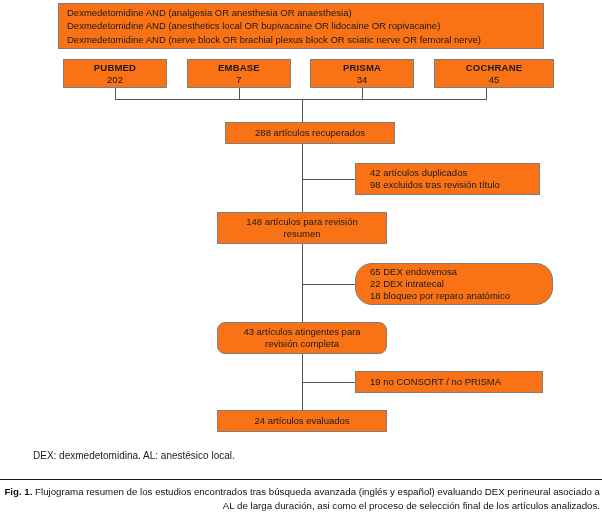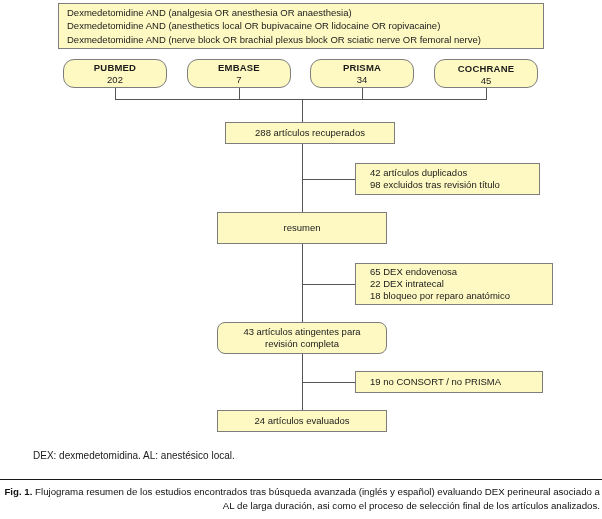--- a/index.html
+++ b/index.html
@@ -14,21 +14,21 @@
     font-family: "Liberation Sans", sans-serif;
     color: #1a1a1a;
     overflow: hidden;
   }
 
   
   .box {
     position: absolute;
     box-sizing: border-box;
     border: 1px solid #7d7d7d;
-    background: #fef9c3;
+    background: #f97316;
     display: flex;
     flex-direction: column;
     align-items: center;
     justify-content: center;
     font-size: 9.5px;
     line-height: 12px;
     color: #1a1a1a;
     z-index: 2;
   }
   .box .line { white-space: nowrap; }
@@ -47,54 +47,53 @@
     justify-content: center;
     padding-left: 8px;
     line-height: 13.5px;
   }
 
   
   .db-box {
     top: 59px;
     height: 29px;
     font-weight: normal;
-    border-radius: 11px;
   }
   .db-box .db-name {
     font-weight: bold;
     font-size: 9.5px;
     letter-spacing: 0.2px;
   }
   .db-box .db-count { font-size: 9.5px; }
 
   #db-pubmed    { left: 63px;  width: 104px; }
   #db-embase    { left: 187px; width: 104px; }
   #db-lilacs    { left: 310px; width: 104px; }
-  #db-cochrane  { left: 434px; width: 104px; justify-content: flex-end; }
+  #db-cochrane  { left: 434px; width: 120px; }
 
   
   #box-retrieved {
     left: 217px; top: 122px; width: 170px; height: 22px; margin-left: 8px;
   }
   #box-abstract-review {
     left: 217px; top: 212px; width: 170px; height: 32px;
   }
   #box-full-review {
     left: 217px; top: 322px; width: 170px; height: 32px; border-radius: 8px;
   }
   #box-evaluated {
     left: 217px; top: 410px; width: 170px; height: 22px;
   }
 
   
   #box-excl-1 {
     left: 355px; top: 163px; width: 185px; height: 32px;
   }
   #box-excl-2 {
-    left: 355px; top: 263px; width: 198px; height: 42px;
+    left: 355px; top: 263px; width: 198px; height: 42px; border-radius: 17px;
   }
   #box-excl-3 {
     left: 355px; top: 371px; width: 188px; height: 22px; text-align: right;
   }
 
   
   .line-v, .line-h {
     position: absolute;
     background: #555555;
     z-index: 1;
@@ -174,20 +173,21 @@
 
 <div class="line-h" style="left:302px; top:179px; width:53px;"></div>
 <div class="line-h" style="left:302px; top:284px; width:53px;"></div>
 <div class="line-h" style="left:302px; top:382px; width:53px;"></div>
 
 <div class="box" id="box-retrieved">
   <div class="line">288 artículos recuperados</div>
 </div>
 
 <div class="box" id="box-abstract-review">
+  <div class="line">148 artículos para revisión</div>
   <div class="line">resumen</div>
 </div>
 
 <div class="box" id="box-full-review">
   <div class="line">43 artículos atingentes para</div>
   <div class="line">revisión completa</div>
 </div>
 
 <div class="box" id="box-evaluated">
   <div class="line">24 artículos evaluados</div>

